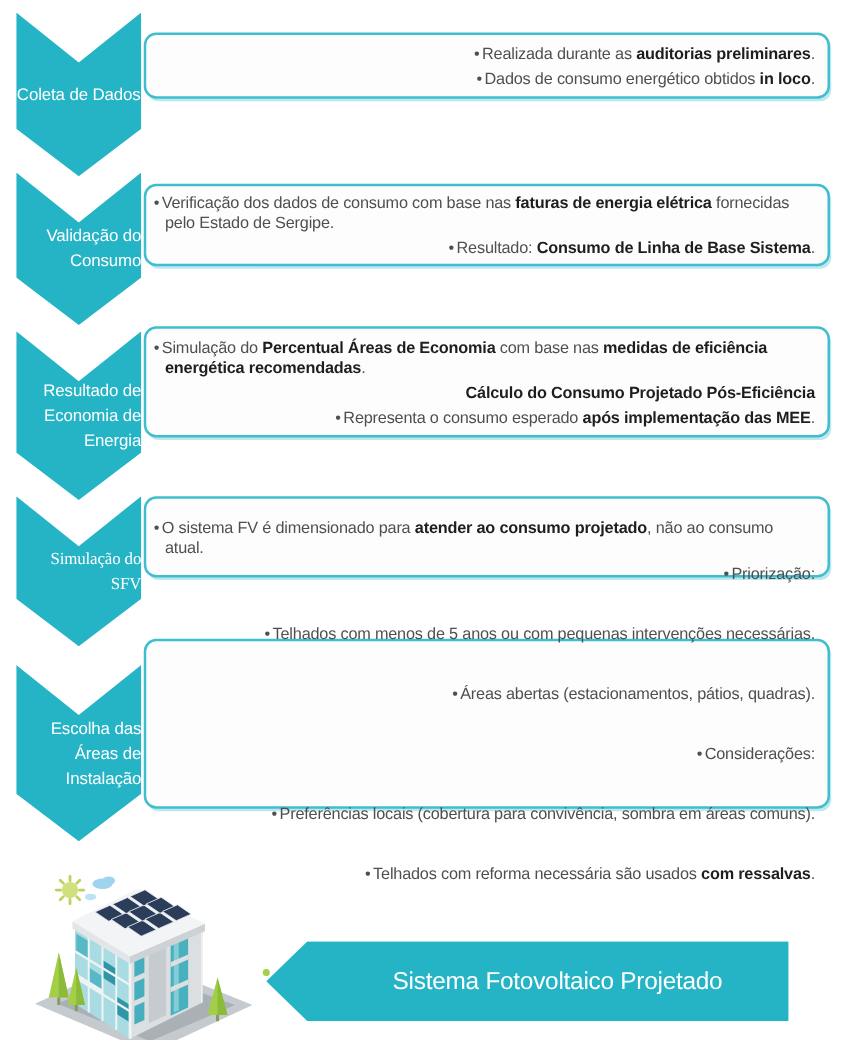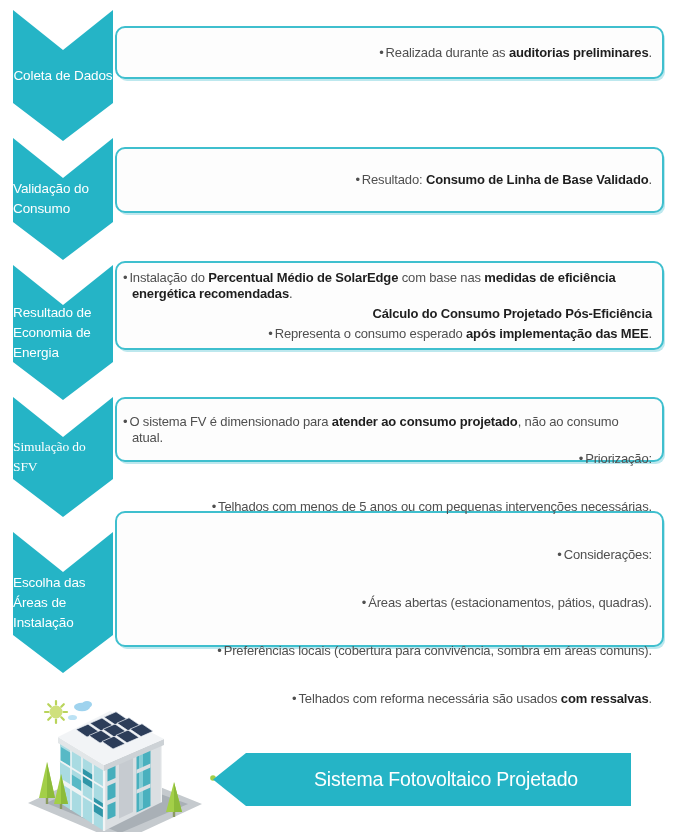--- a/index.html
+++ b/index.html
@@ -6,74 +6,76 @@
     --teal:#25b4c6; --box-border:#3fbfce; --box-fill:#fdfdfd;
     --body-text:#4f4f4f; --bold-text:#1e1e1e; --banner-text:#ffffff;
   }
   html,body{margin:0;padding:0;background:#fff;}
   .canvas{position:relative;width:678px;height:832px;background:#fff;overflow:hidden;
           font-family:"Liberation Sans",sans-serif;}
   .step{display:contents;}
   .chev{position:absolute;left:13px;width:100px;display:block;}
   .chev polygon{fill:var(--teal);}
   .chev-label{position:absolute;left:13px;width:100px;display:flex;align-items:center;
-              justify-content:center;text-align:left;color:#fff;font-size:13.5px;
+              justify-content:center;text-align:right;color:#fff;font-size:13.5px;
               line-height:20px;letter-spacing:-0.1px;}
   .info-box{position:absolute;left:115px;width:549px;box-sizing:border-box;
             background:var(--box-fill);border:2px solid var(--box-border);border-radius:10px;
             box-shadow:2px 3px 0 -1px rgba(37,180,198,0.30);
             display:flex;flex-direction:column;justify-content:center;
             padding:4px 10px 4px 6px;gap:4px;align-items:flex-end;}
   .para{color:var(--body-text);font-size:13px;line-height:16px;letter-spacing:-0.15px;
         padding-left:9px;text-indent:-9px;}
   .para.no-dot{padding-left:0;text-indent:0;}
   .para.lvl2{margin-left:13px;}
   .para.lvl3{margin-left:120px;}
   .para .dot{margin-right:2px;}
   .para .b{font-weight:bold;color:var(--bold-text);}
-  .banner{position:absolute;left:213px;top:753px;width:418px;height:53px;background:var(--teal);
+  .banner{position:absolute;left:213px;top:753px;width:418px;height:64px;background:var(--teal);
           clip-path:polygon(0 50%,33px 0,100% 0,100% 100%,33px 100%);
           display:flex;align-items:center;justify-content:center;box-sizing:border-box;
           padding-left:48px;}
   .banner-text{color:var(--banner-text);font-size:19.5px;letter-spacing:-0.2px;}
   .building{position:absolute;left:20px;top:690px;}
 </style>
 </head>
 <body>
 
 <div class="canvas">
 
   <div id="steps-root">
   <div class="step">
     <svg class="chev" width="100" viewBox="0 0 100 131" height="131" style="top: 10px;">
       <polygon points="0,0 50,40 100,0 100,93 50,131 0,93"></polygon>
     </svg>
     <div class="chev-label" style="top: 48px; height: 55px;">Coleta de Dados</div>
     <div class="info-box" style="top: 26px; height: 53px;">
           <div class="para lvl1"><span class="dot">•</span><span>Realizada durante as </span><span class="b">auditorias preliminares</span><span>.</span></div>
+          <div class="para lvl1"><span class="dot">•</span><span>Dados de consumo energético obtidos </span><span class="b">in loco</span><span>.</span></div>
         </div>
   </div>
 
   <div class="step">
     <svg class="chev" width="100" viewBox="0 0 100 122" height="122" style="top: 138px;">
       <polygon points="0,0 50,40 100,0 100,84 50,122 0,84"></polygon>
     </svg>
     <div class="chev-label" style="top: 176px; height: 46px;">Validação do Consumo</div>
     <div class="info-box" style="top: 147px; height: 66px;">
-          <div class="para lvl1"><span class="dot">•</span><span>Resultado: </span><span class="b">Consumo de Linha de Base Validado</span><span>.</span></div>
+          <div class="para lvl1"><span class="dot">•</span><span>Verificação dos dados de consumo com base nas </span><span class="b">faturas de energia elétrica</span><span> fornecidas pelo Estado de Sergipe.</span></div>
+          <div class="para lvl1"><span class="dot">•</span><span>Resultado: </span><span class="b">Consumo de Linha de Base Sistema</span><span>.</span></div>
         </div>
   </div>
 
   <div class="step">
     <svg class="chev" width="100" viewBox="0 0 100 135" height="135" style="top: 265px;">
       <polygon points="0,0 50,40 100,0 100,97 50,135 0,97"></polygon>
     </svg>
     <div class="chev-label" style="top: 303px; height: 59px;">Resultado de Economia de Energia</div>
     <div class="info-box" style="top: 261px; height: 89px;">
-          <div class="para lvl1"><span class="dot">•</span><span>Instalação do </span><span class="b">Percentual Médio de SolarEdge</span><span> com base nas </span><span class="b">medidas de eficiência energética recomendadas</span><span>.</span></div>
+          <div class="para lvl1"><span class="dot">•</span><span>Simulação do </span><span class="b">Percentual Áreas de Economia</span><span> com base nas </span><span class="b">medidas de eficiência energética recomendadas</span><span>.</span></div>
           <div class="para lvl1 no-dot"><span class="b">Cálculo do Consumo Projetado Pós-Eficiência</span></div>
           <div class="para lvl1"><span class="dot">•</span><span>Representa o consumo esperado </span><span class="b">após implementação das MEE</span><span>.</span></div>
         </div>
   </div>
 
   <div class="step">
     <svg class="chev" width="100" viewBox="0 0 100 120" height="120" style="top: 397px;">
       <polygon points="0,0 50,40 100,0 100,82 50,120 0,82"></polygon>
     </svg>
     <div class="chev-label" style="top: 435px; height: 44px; font-family: Liberation Serif, serif;">Simulação do SFV</div>
@@ -83,22 +85,22 @@
   </div>
 
   <div class="step">
     <svg class="chev" width="100" viewBox="0 0 100 141" height="141" style="top: 532px;">
       <polygon points="0,0 50,40 100,0 100,103 50,141 0,103"></polygon>
     </svg>
     <div class="chev-label" style="top: 570px; height: 65px;">Escolha das Áreas de Instalação</div>
     <div class="info-box" style="top: 511px; height: 136px; gap: 32px;">
           <div class="para lvl1"><span class="dot">•</span><span>Priorização:</span></div>
           <div class="para lvl2"><span class="dot">•</span><span>Telhados com menos de 5 anos ou com pequenas intervenções necessárias.</span></div>
+          <div class="para lvl2"><span class="dot">•</span><span>Áreas abertas (estacionamentos, pátios, quadras).</span></div>
           <div class="para lvl1"><span class="dot">•</span><span>Considerações:</span></div>
-          <div class="para lvl2"><span class="dot">•</span><span>Áreas abertas (estacionamentos, pátios, quadras).</span></div>
           <div class="para lvl2"><span class="dot">•</span><span>Preferências locais (cobertura para convivência, sombra em áreas comuns).</span></div>
           <div class="para lvl3"><span class="dot">•</span><span>Telhados com reforma necessária são usados </span><span class="b">com ressalvas</span><span>.</span></div>
         </div>
   </div>
 </div>
 
   <svg class="building" viewBox="0 0 200 142" width="200" height="142">
 
     <g stroke="#b9d45a" stroke-width="2.2" stroke-linecap="round">
       <circle cx="36" cy="22" r="6.5" fill="#cfe07c" stroke="none"></circle>

